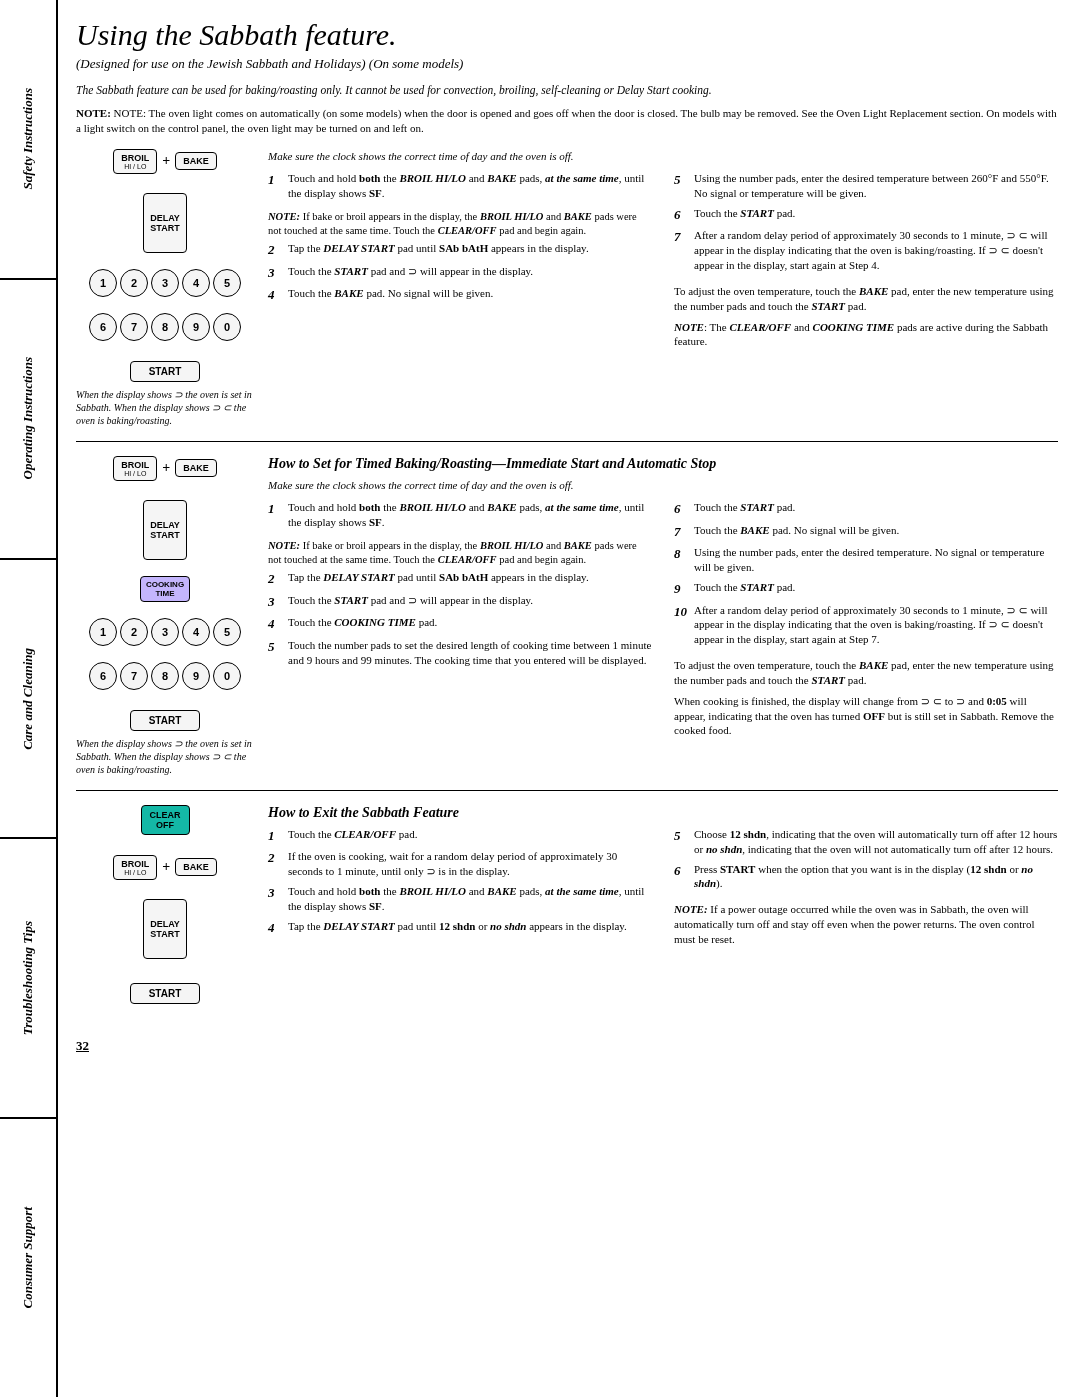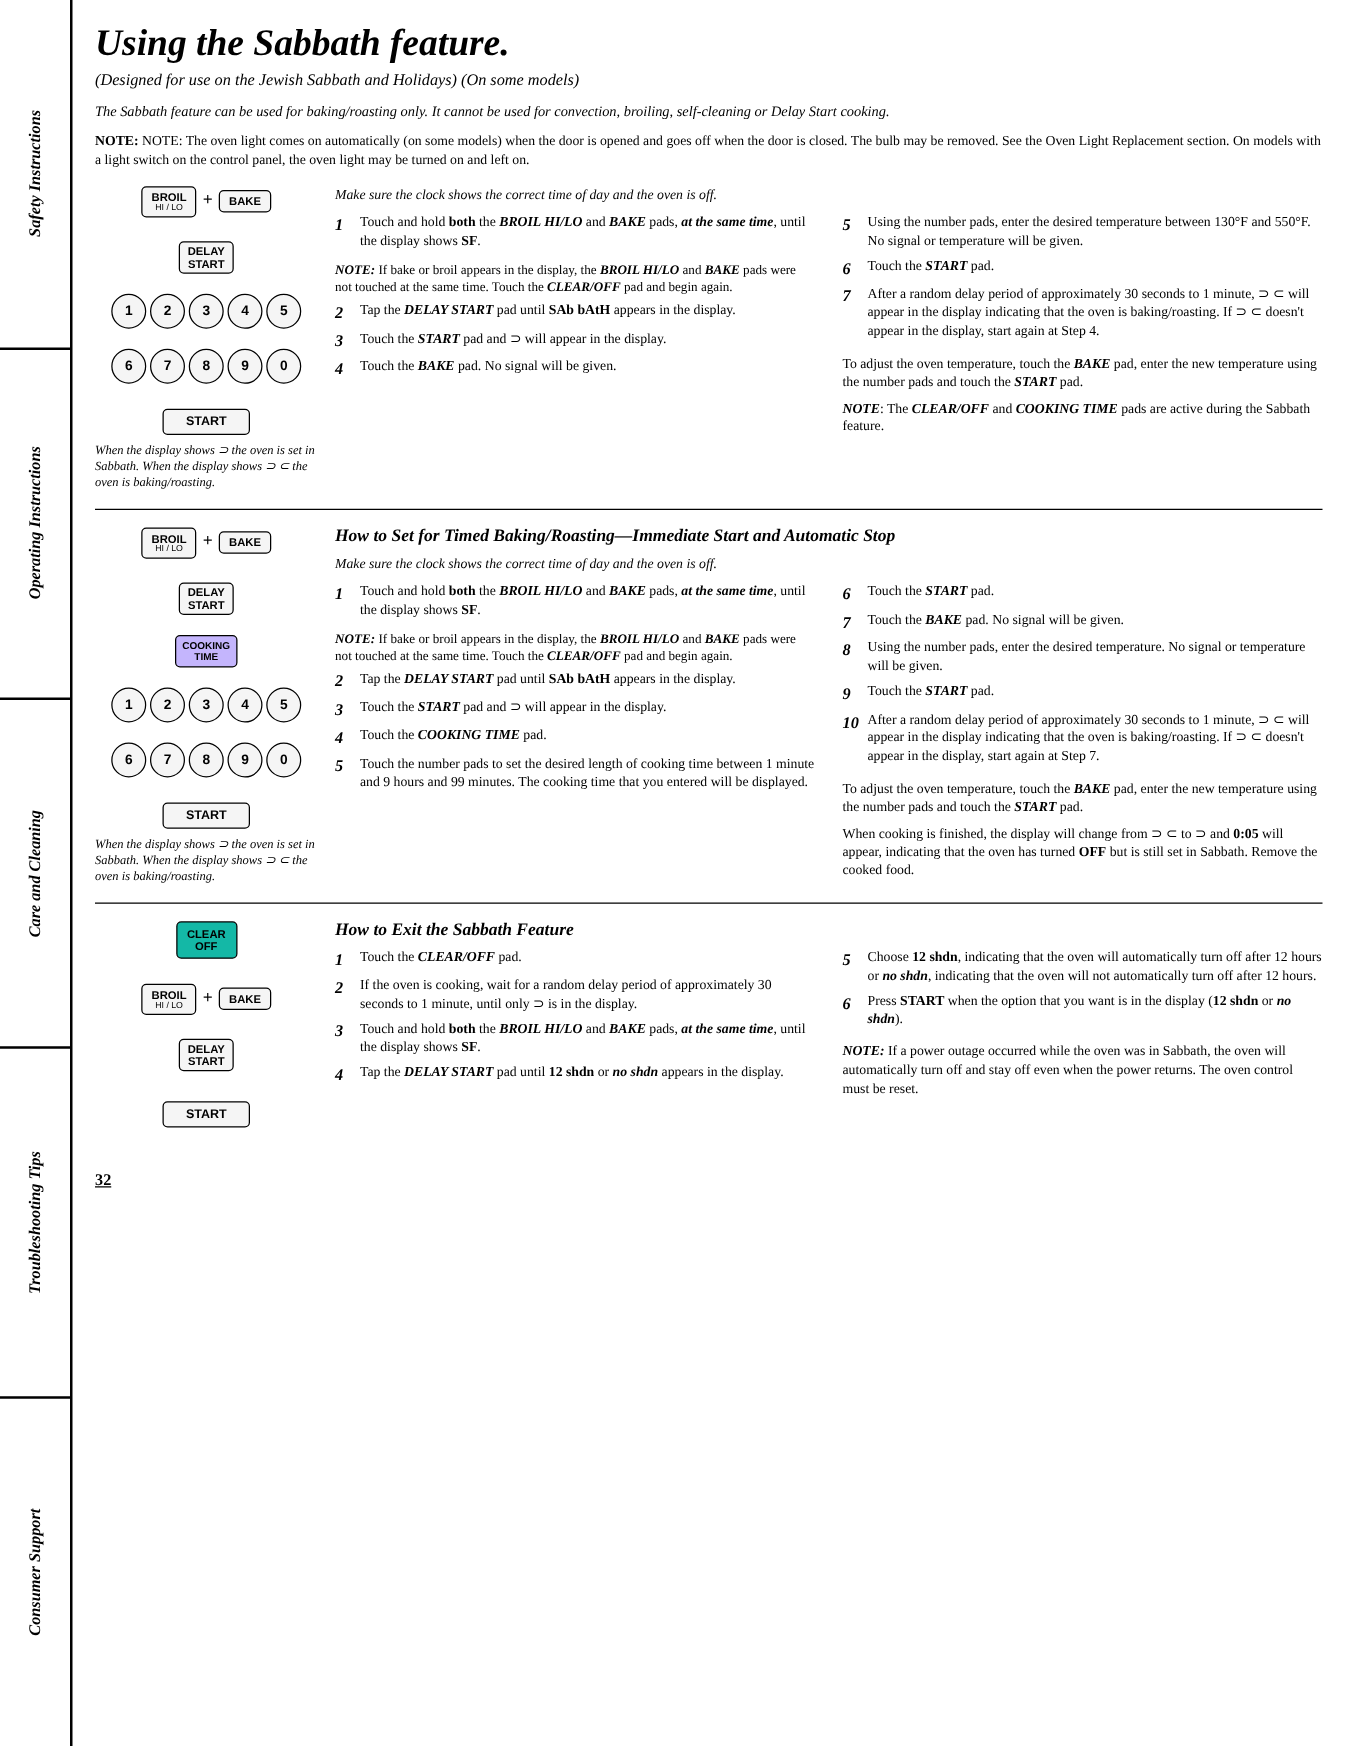--- a/index.html
+++ b/index.html
@@ -50,21 +50,21 @@
     
     .main {
       flex: 1;
       padding: 18px 22px 18px 18px;
     }
 
     
     .page-title {
       font-size: 30px;
       font-style: italic;
-      font-weight: bold;
+      font-weight: normal;
       font-family: Times New Roman, serif;
       margin-bottom: 4px;
     }
 
     .page-subtitle {
       font-size: 13px;
       font-style: italic;
       margin-bottom: 10px;
       font-family: Times New Roman, serif;
     }
@@ -133,21 +133,21 @@
     }
 
     .btn-box .sub {
       font-size: 7px;
       font-weight: normal;
     }
 
     .delay-start-btn {
       border: 1.5px solid #000;
       border-radius: 4px;
-      padding: 2px 6px;
+      padding: 19px 6px;
       font-size: 9px;
       font-weight: bold;
       text-align: center;
       background: #f5f5f5;
       font-family: Arial, sans-serif;
     }
 
     .plus-sign {
       font-size: 14px;
       font-weight: bold;
@@ -379,21 +379,21 @@
               <span class="step-text">Touch the <b><i>START</i></b> pad and ⊃ will appear in the display.</span>
             </div>
             <div class="step">
               <span class="step-num"><i>4</i></span>
               <span class="step-text">Touch the <b><i>BAKE</i></b> pad. No signal will be given.</span>
             </div>
           </div>
           <div class="col-steps">
             <div class="step">
               <span class="step-num"><i>5</i></span>
-              <span class="step-text">Using the number pads, enter the desired temperature between 130°F and 550°F. No signal or temperature will be given.</span>
+              <span class="step-text">Using the number pads, enter the desired temperature between 260°F and 550°F. No signal or temperature will be given.</span>
             </div>
             <div class="step">
               <span class="step-num"><i>6</i></span>
               <span class="step-text">Touch the <b><i>START</i></b> pad.</span>
             </div>
             <div class="step">
               <span class="step-num"><i>7</i></span>
               <span class="step-text">After a random delay period of approximately 30 seconds to 1 minute, ⊃ ⊂ will appear in the display indicating that the oven is baking/roasting. If ⊃ ⊂ doesn't appear in the display, start again at Step 4.</span>
             </div>
             <div class="adjust-note">To adjust the oven temperature, touch the <b><i>BAKE</i></b> pad, enter the new temperature using the number pads and touch the <b><i>START</i></b> pad.</div>

